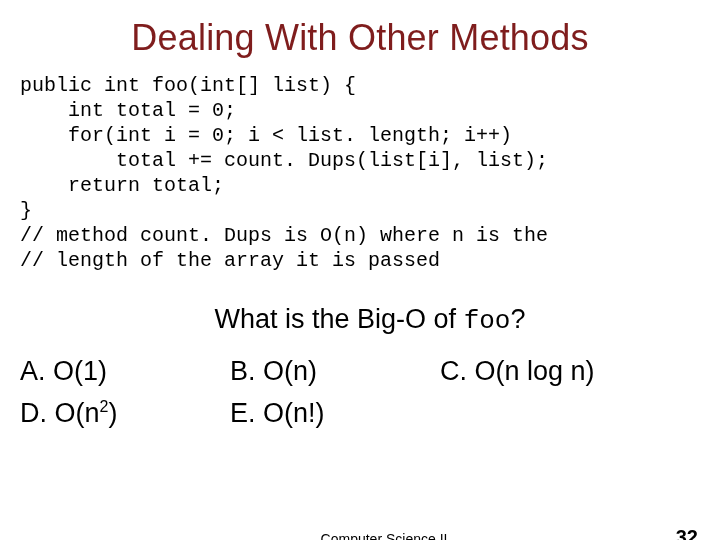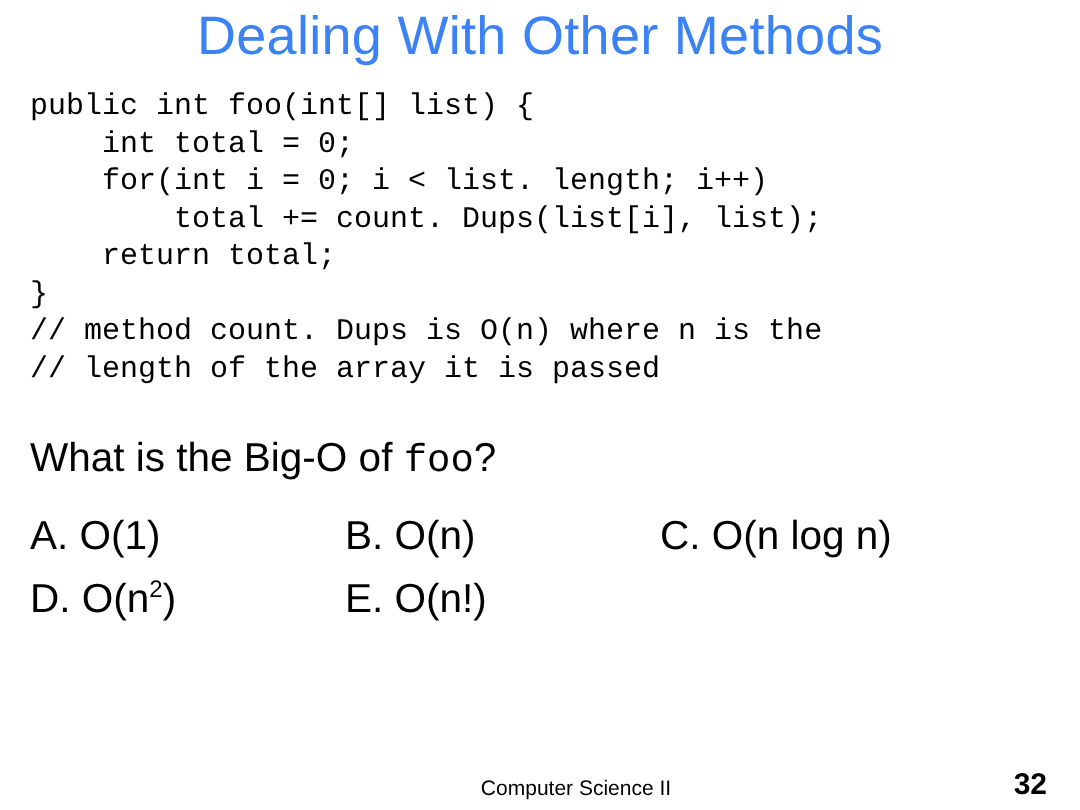--- a/index.html
+++ b/index.html
@@ -12,38 +12,39 @@
     color: #000;
     overflow: hidden;
   }
   .slide {
     position: relative;
     width: 720px;
     height: 540px;
     box-sizing: border-box;
   }
   .title {
-    color: #3b82f6;
+    color: #7f1d1d;
     font-size: 36px;
     font-weight: normal;
     text-align: center;
-    margin: 3px 0 14px 0;
+    margin: 17px 0 14px 0;
     letter-spacing: 0.2px;
   }
   .code {
     font-family: "Courier New", Courier, monospace;
     font-size: 20px;
     line-height: 1.25;
     white-space: pre;
     margin: 0 0 0 20px;
   }
   .question {
     font-size: 27px;
     margin: 26px 0 12px 20px;
     line-height: 1.5;
+    text-align: center;
   }
   .question .mono {
     font-family: "Courier New", Courier, monospace;
     font-size: 26px;
   }
   .choices {
     display: grid;
     grid-template-columns: 200px 200px 260px;
     column-gap: 10px;
     row-gap: 6px;

